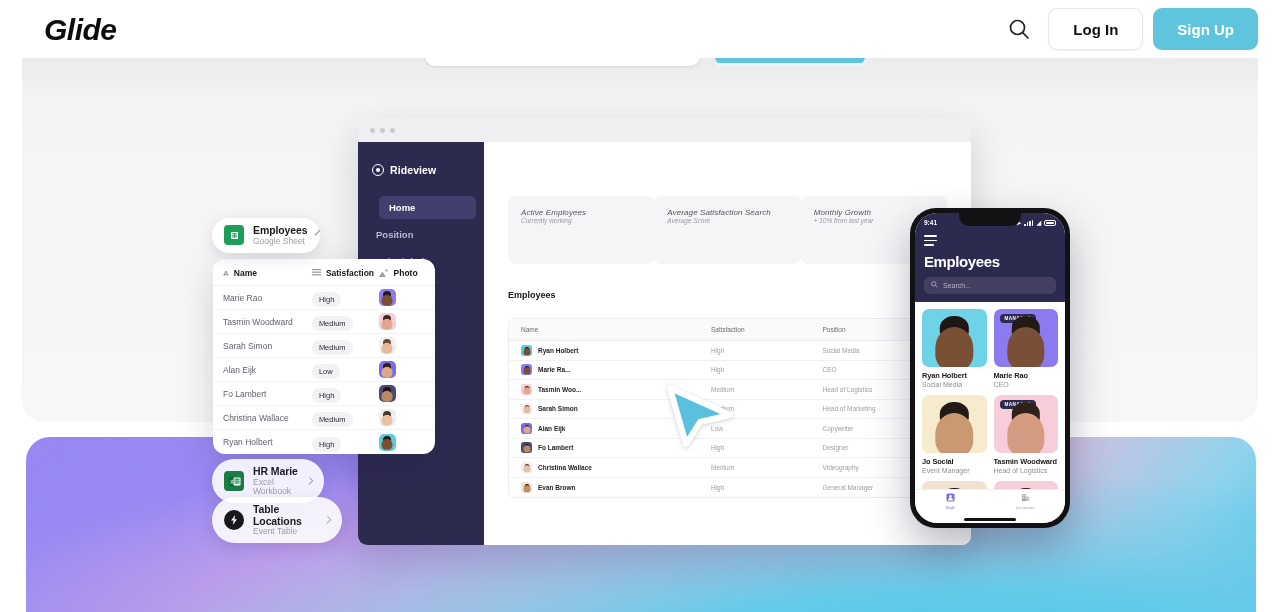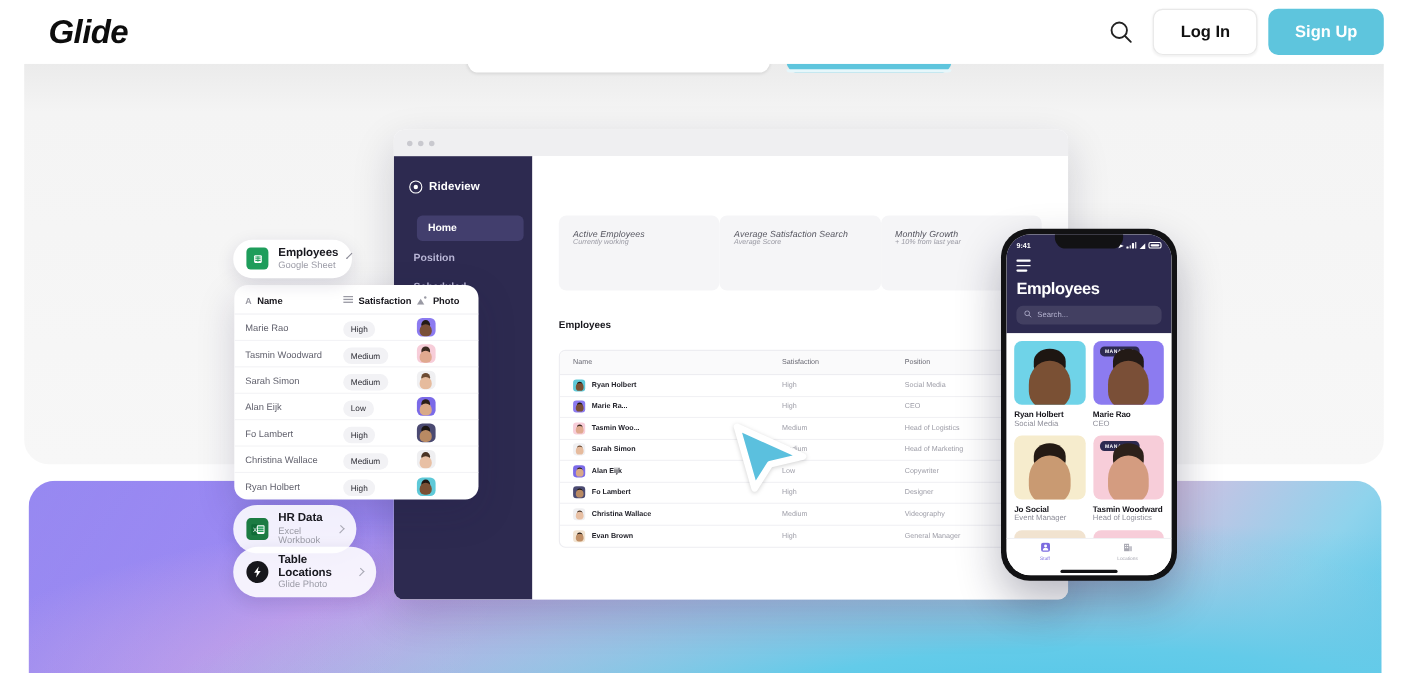--- a/index.html
+++ b/index.html
@@ -574,35 +574,35 @@
       <svg width="13" height="13" viewBox="0 0 13 13">
           <rect x="0.5" y="1.5" width="6" height="10" rx="1" fill="#0f6c37"></rect>
           <rect x="5.5" y="2.6" width="7" height="7.8" rx="1" fill="#fff"></rect>
           <rect x="6.4" y="3.5" width="5.2" height="1.4" fill="#23a05c"></rect>
           <rect x="6.4" y="5.4" width="5.2" height="1.4" fill="#23a05c"></rect>
           <rect x="6.4" y="7.3" width="5.2" height="1.4" fill="#23a05c"></rect>
           <text x="2" y="9" font-size="5.5" fill="#fff" font-family="Liberation Sans">X</text>
         </svg>
     </span>
     <span class="src-txt">
-      <span class="src-title" style="display:block">HR Data</span>
+      <span class="src-title" style="display:block">HR Marie</span>
       <span class="src-sub" style="display:block">Excel Workbook</span>
     </span>
     <span class="src-chev"></span>
   </div>
 
   <div class="src-pill glassy" id="pill-office">
     <span class="src-ico" style="background:#17171c;border-radius:50%;">
       <svg width="12" height="12" viewBox="0 0 12 12">
           <path d="M7.2 1 L3 6.6 H5.6 L4.8 11 L9 5.2 H6.4 Z" fill="#fff"></path>
         </svg>
     </span>
     <span class="src-txt">
       <span class="src-title" style="display:block">Table Locations</span>
-      <span class="src-sub" style="display:block">Glide Photo</span>
+      <span class="src-sub" style="display:block">Event Table</span>
     </span>
     <span class="src-chev"></span>
   </div>
 
   <div class="phone">
     <div class="phone-screen">
       <div class="notch"></div>
       <div class="ph-header">
         <div class="status-bar">
           <span>9:41</span>

